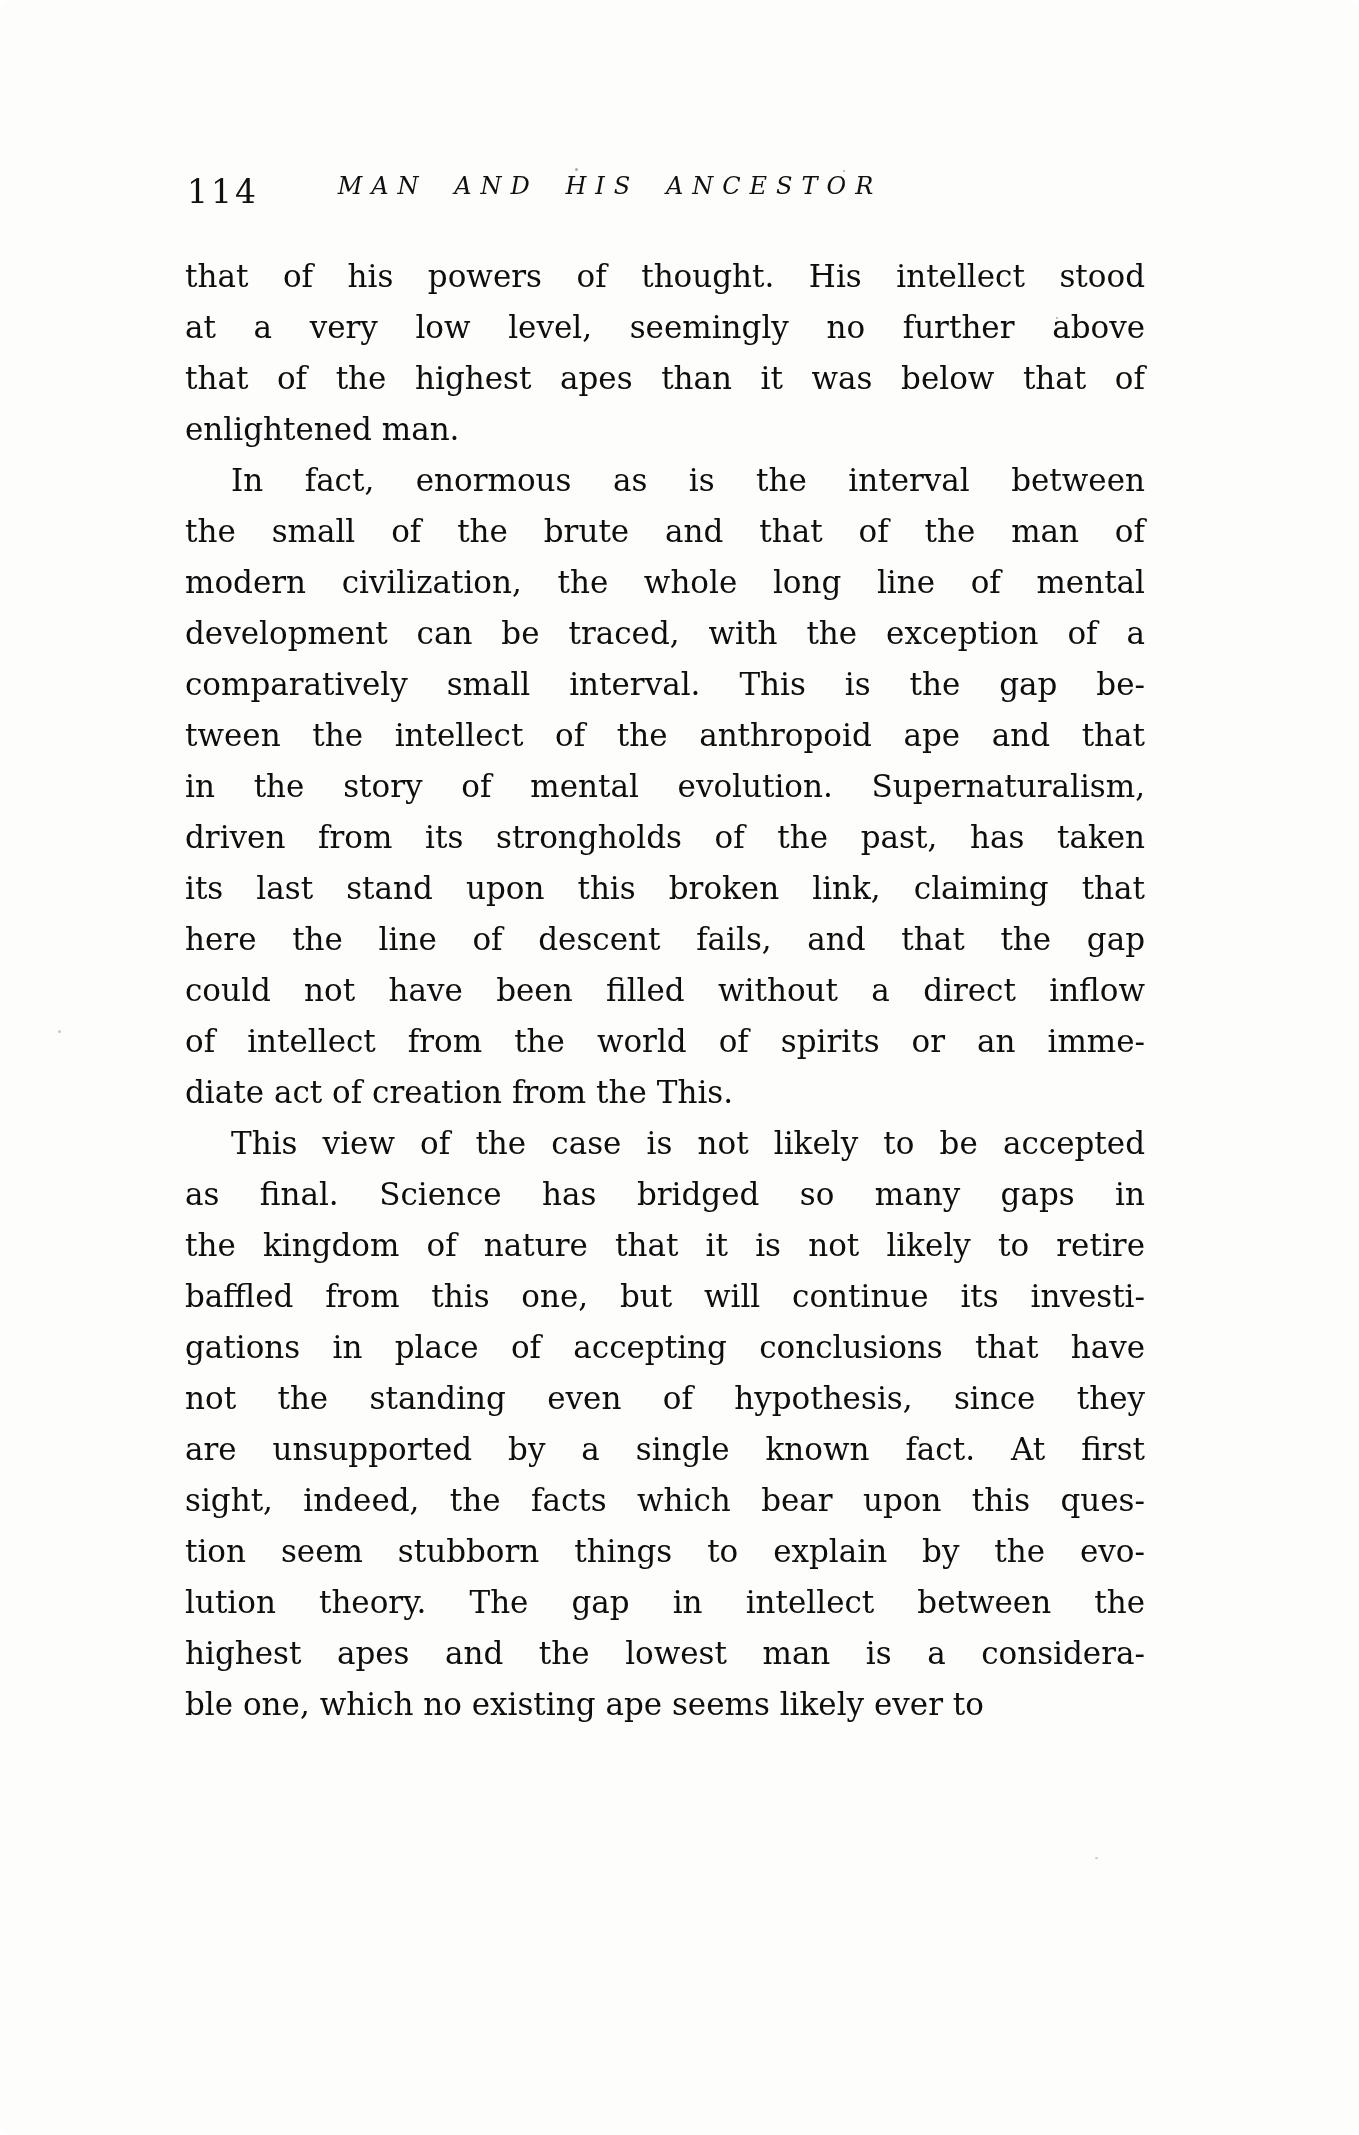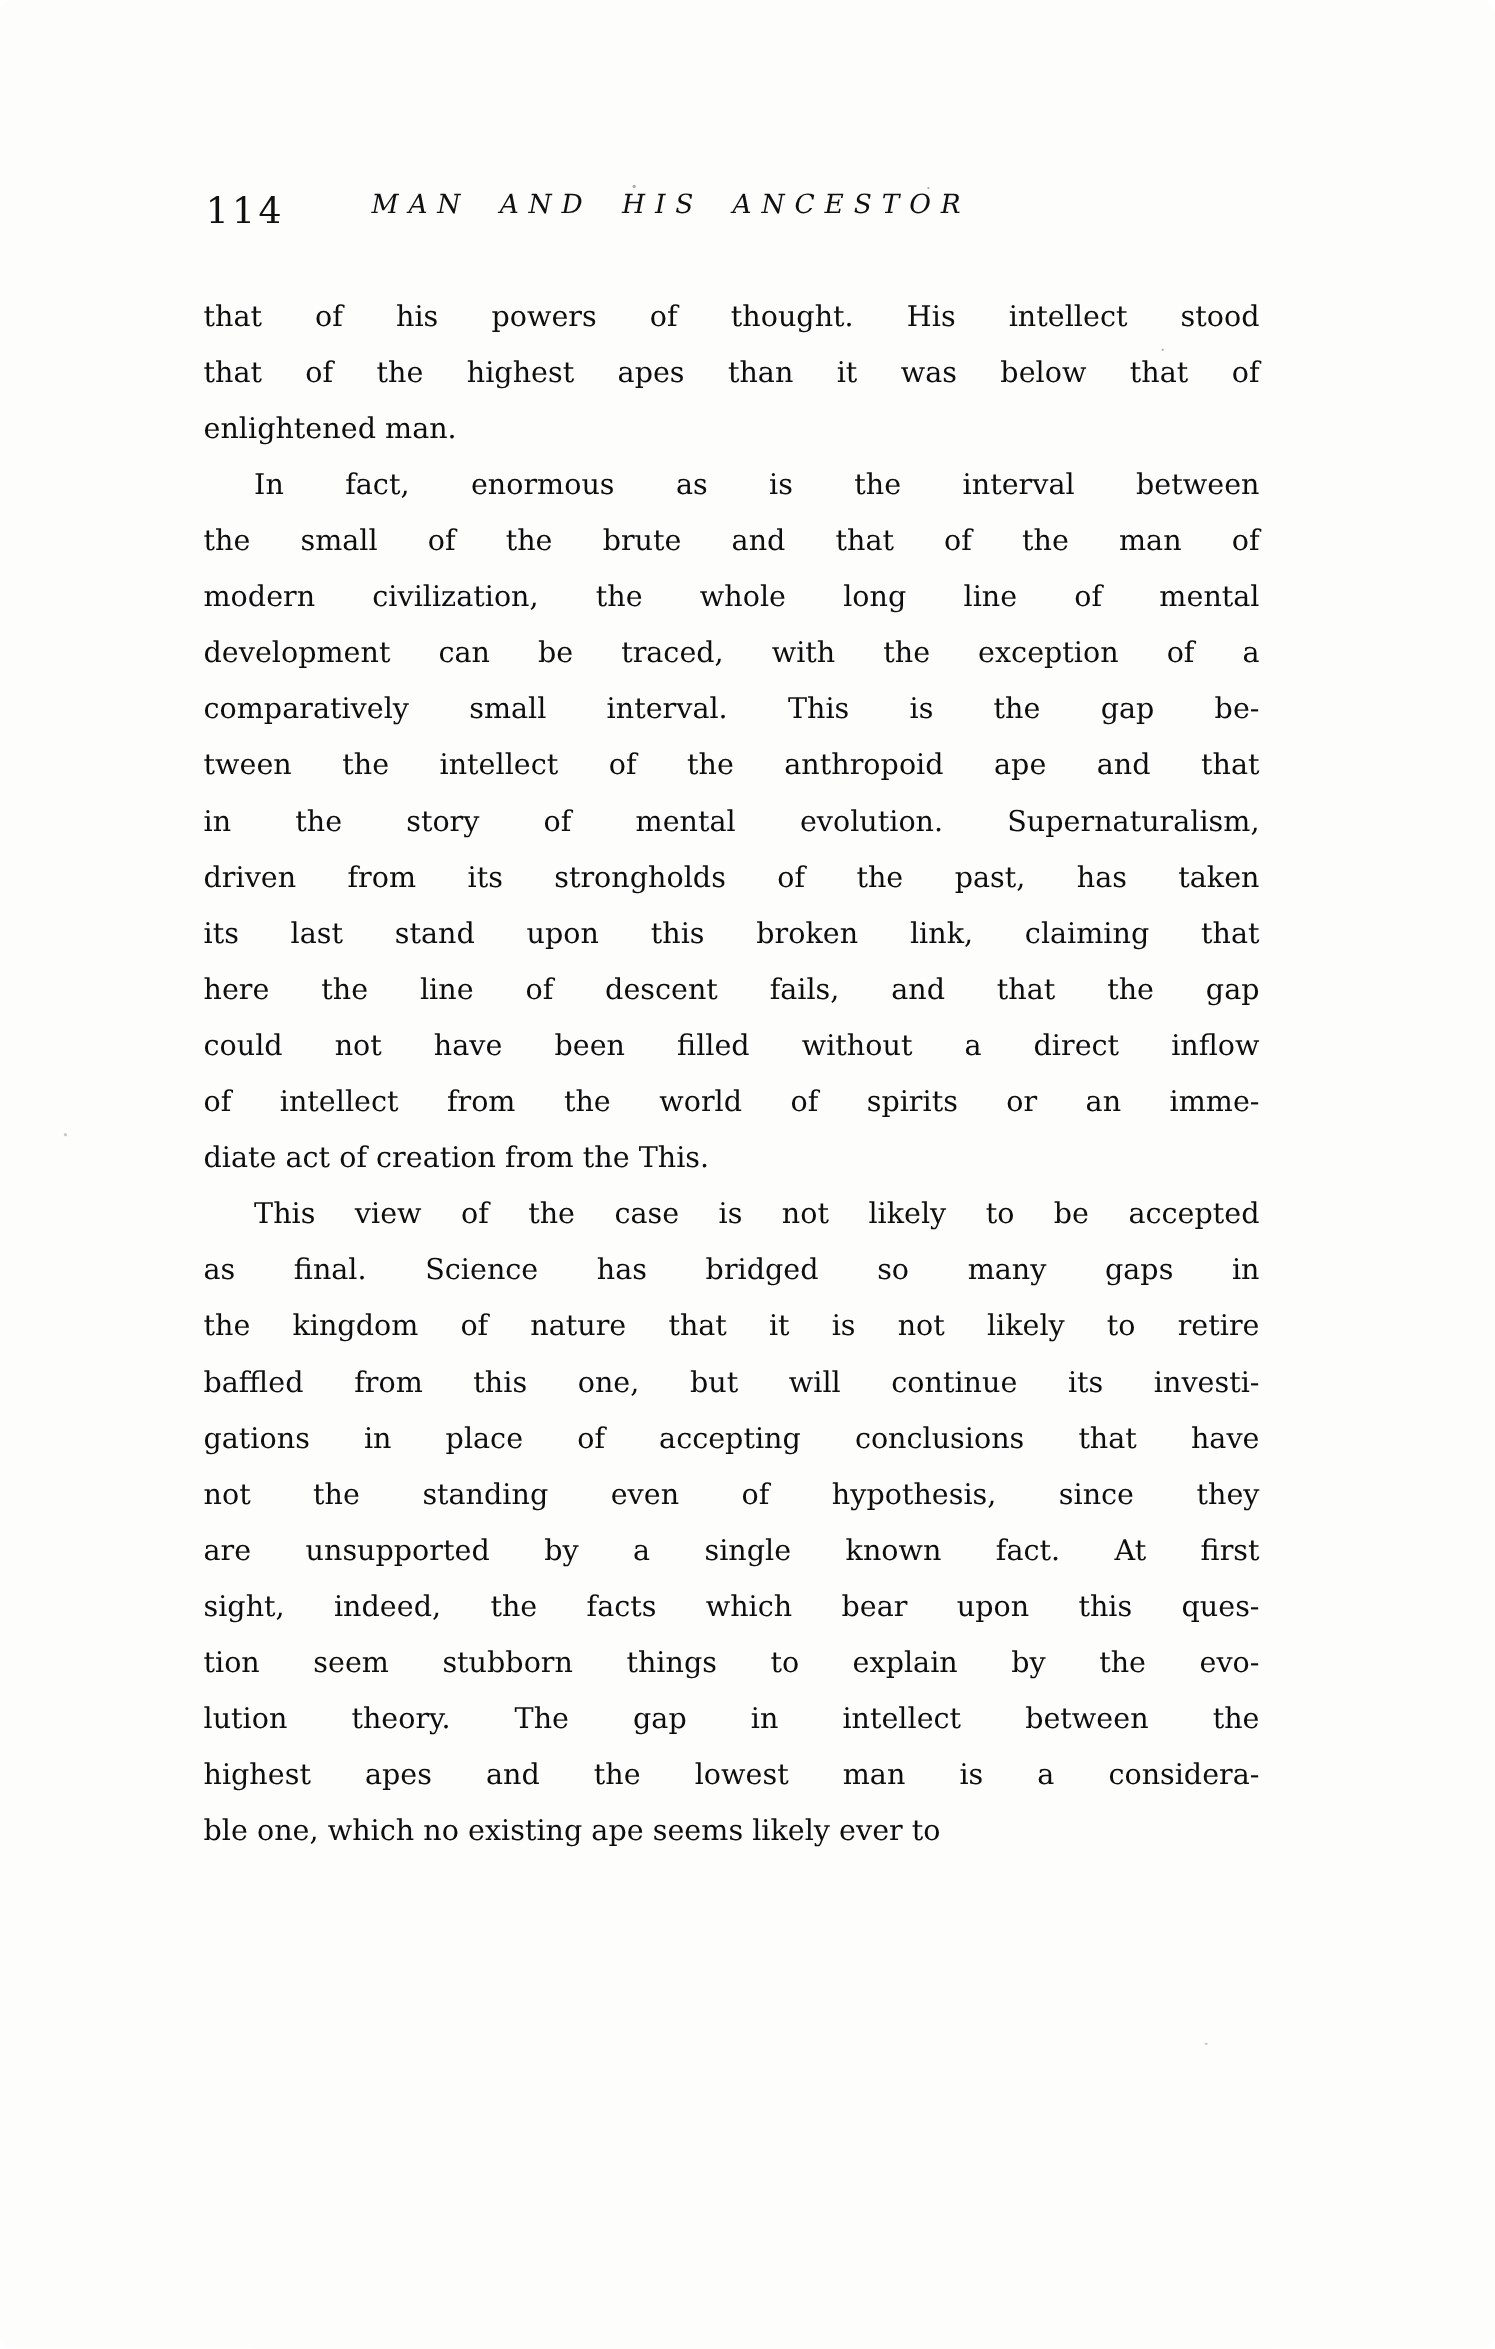--- a/index.html
+++ b/index.html
@@ -42,23 +42,22 @@
     letter-spacing: 9px;
     word-spacing: 10px;
     white-space: nowrap;
     color: #101010;
   }
   .text-block {
     position: absolute;
     left: 185px;
     top: 251px;
     width: 960px;
-    font-size: 26px;
+    font-size: 31px;
     line-height: 51px;
-    margin-top: 12px;
   }
   .line {
     height: 51px;
     text-align: justify;
     text-align-last: justify;
     white-space: normal;
   }
   .line.para-end {
     text-align-last: left;
   }
@@ -83,20 +82,21 @@
 
 <div class="page">
 
   <div class="running-head">
     <span class="page-number">114</span>
     <span class="running-title">MAN AND HIS ANCESTOR</span>
   </div>
 
   <div class="text-block">
       <div class="line">that of his powers of thought. His intellect stood</div>
+      <div class="line">at a very low level, seemingly no further above</div>
       <div class="line">that of the highest apes than it was below that of</div>
       <div class="line para-end">enlightened man.</div>
       <div class="line indent">In fact, enormous as is the interval between</div>
       <div class="line">the small of the brute and that of the man of</div>
       <div class="line">modern civilization, the whole long line of mental</div>
       <div class="line">development can be traced, with the exception of a</div>
       <div class="line">comparatively small interval. This is the gap be-</div>
       <div class="line">tween the intellect of the anthropoid ape and that</div>
       <div class="line">in the story of mental evolution. Supernaturalism,</div>
       <div class="line">driven from its strongholds of the past, has taken</div>

